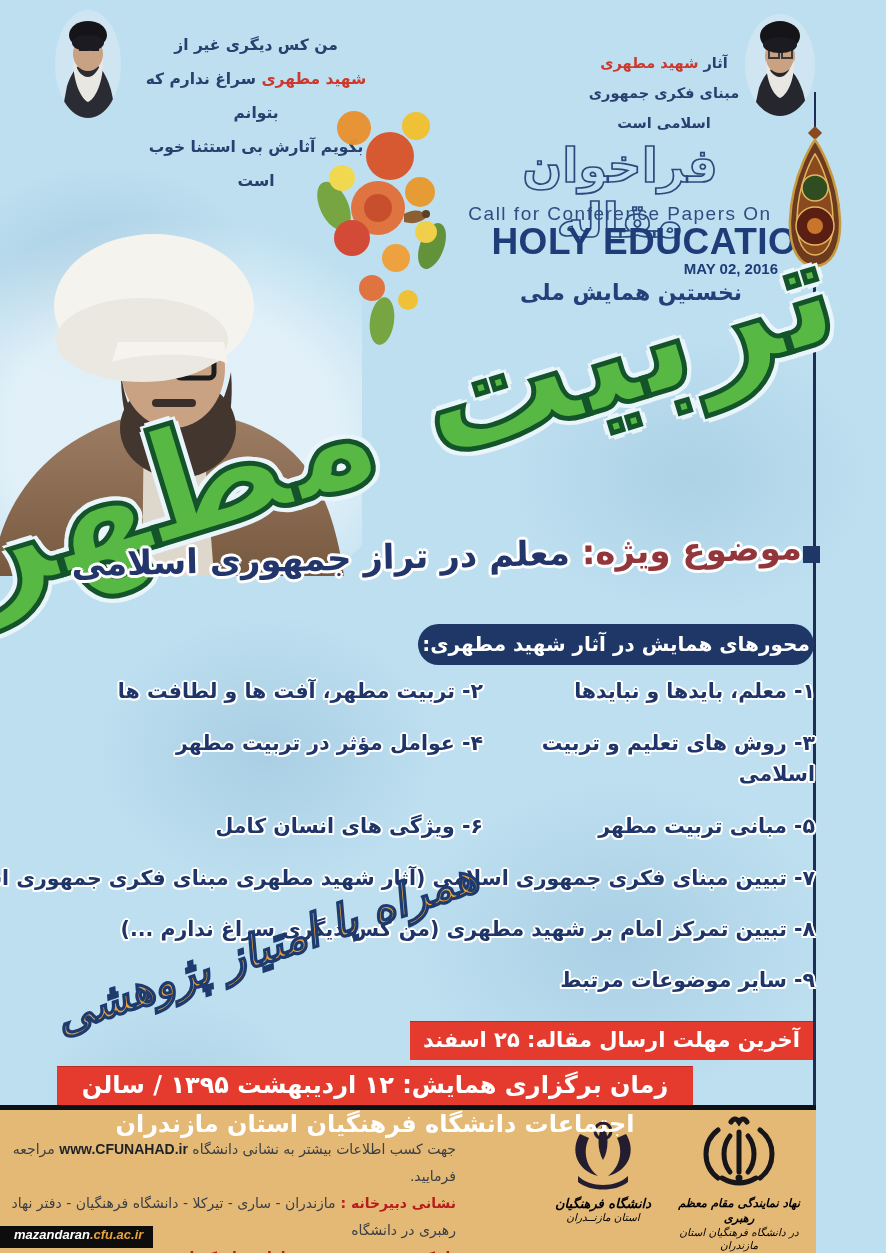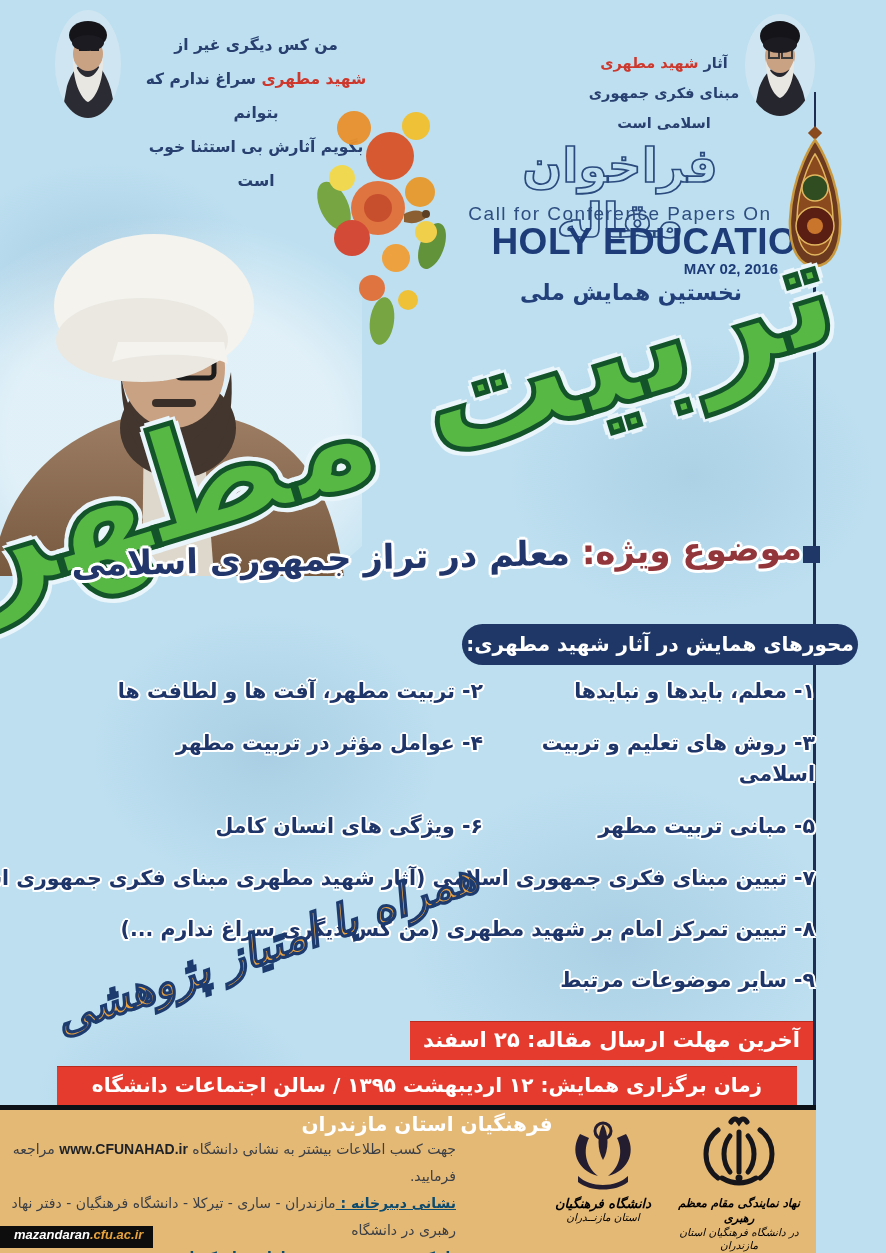--- a/index.html
+++ b/index.html
@@ -57,42 +57,42 @@
     transform:rotate(-1.3deg);z-index:7;white-space:nowrap;}
   .ribbon .lab{color:#93363B;}
   .ribbon .val{color:#23366B;}
   .bullet-sq{left:803px;top:546px;width:17px;height:17px;background:#1E3766;z-index:8;}
 
   
   .vline{left:813px;top:266px;width:3px;height:987px;background:#1C2E53;z-index:3;}
 
   
   .badge{left:418px;top:624px;width:396px;height:41px;background:#1F3766;border-radius:21px;
-    color:#fff;font-size:20px;font-weight:bold;text-align:center;line-height:41px;z-index:7;margin-left:44px;}
+    color:#fff;font-size:20px;font-weight:bold;text-align:center;line-height:41px;z-index:7;}
   .items{left:25px;top:676px;width:790px;z-index:7;color:#1E3569;font-weight:bold;font-size:20.5px;}
   .row2{display:grid;grid-template-columns:332px 458px;direction:rtl;margin-bottom:21px;line-height:31px;}
   .rowf{direction:rtl;text-align:start;margin-bottom:20px;line-height:31px;white-space:nowrap;}
 
   
   .research{left:48px;top:872px;width:440px;height:150px;text-align:center;line-height:150px;
     font-size:45px;font-weight:bold;font-style:italic;color:#EBA23E;
     -webkit-text-stroke:1.8px #1D3B6E;transform:rotate(-19deg);z-index:7;white-space:nowrap;}
 
   
   .banner{background:#E53B2E;color:#fff;font-weight:bold;text-align:center;z-index:7;
     box-shadow:0 1px 0 rgba(120,20,10,.4) inset;}
   .banner1{left:410px;top:1021px;width:403px;height:39px;font-size:21px;line-height:39px;}
-  .banner2{left:57px;top:1066px;width:740px;height:39px;font-size:20px;line-height:39px;}
+  .banner2{left:57px;top:1066px;width:636px;height:39px;font-size:24px;line-height:39px;}
   .hr-black{left:0;top:1105px;width:816px;height:5px;background:#0C1117;z-index:7;}
 
   
   .footer{left:0;top:1110px;width:816px;height:143px;background:#E4B875;z-index:6;}
   .f-text{position:absolute;right:360px;top:26px;width:445px;text-align:right;direction:rtl;
     color:#3A3F46;font-size:14px;line-height:27px;}
-  .f-text b{color:#0c4a6e;text-decoration:underline;}
+  .f-text b{color:#b91c1c;}
   .f-url{font-family:"Liberation Sans","DejaVu Sans",sans-serif;font-weight:bold;color:#1E2227;}
   .logo-box{position:absolute;text-align:center;color:#000000;}
   .logo-farhangian{left:545px;top:8px;width:116px;}
   .logo-nahad{left:668px;top:6px;width:142px;}
   .logo-cap1{font-size:13px;font-weight:bold;font-style:italic;line-height:15px;margin-top:2px;}
   .logo-cap2{font-size:10.5px;font-style:italic;line-height:13px;}
   .site-label{left:0;top:1226px;height:22px;background:#0D0D0D;z-index:8;padding:0 10px 0 14px;
     font-family:"Liberation Sans","DejaVu Sans",sans-serif;font-size:13px;font-style:italic;font-weight:bold;line-height:18px;}
   .site-label .w{color:#fff;}
   .site-label .o{color:#E8A33C;}

